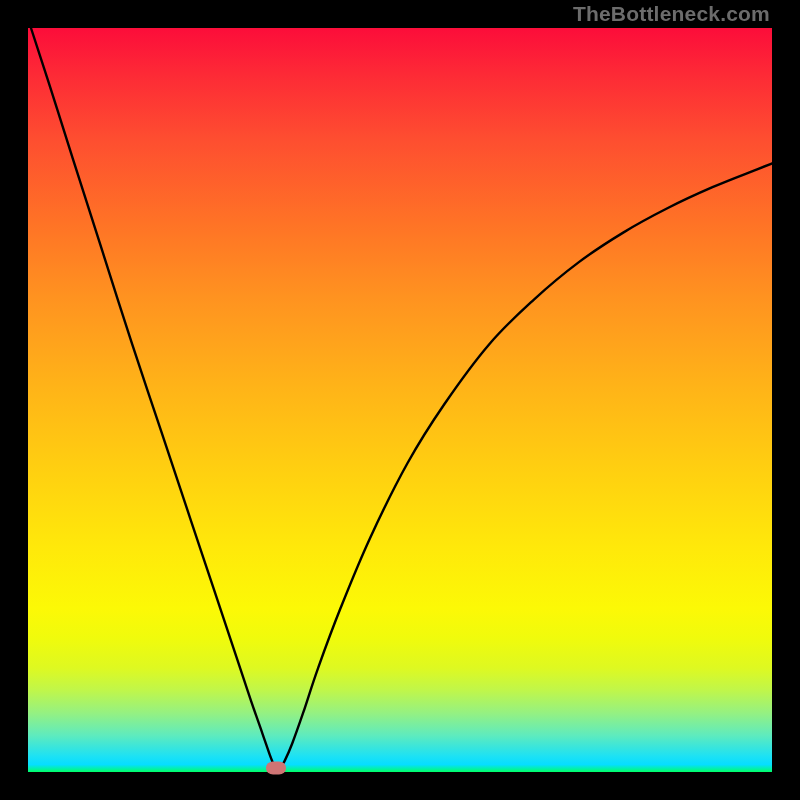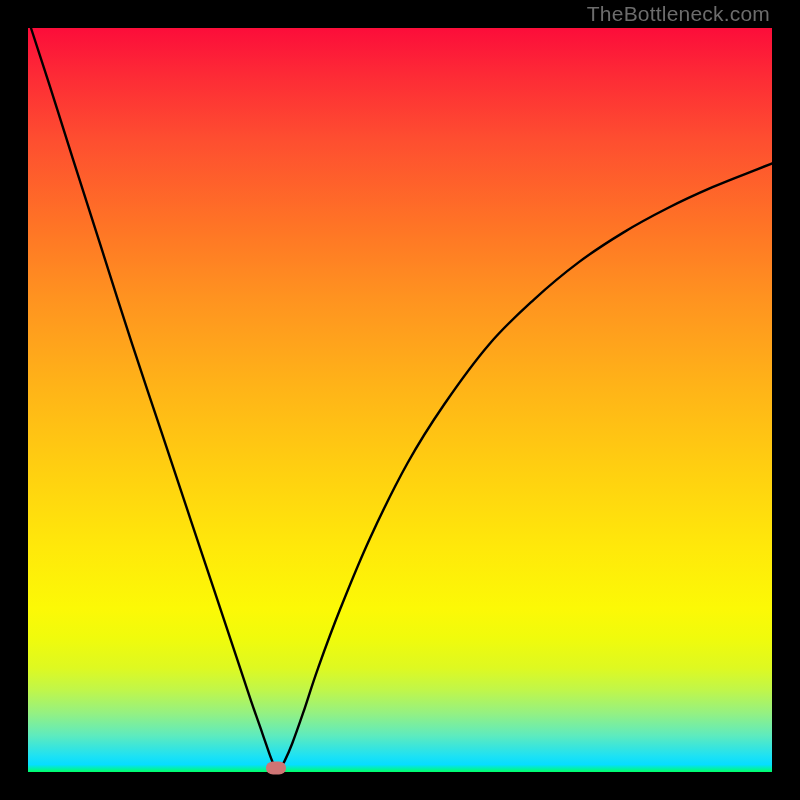--- a/index.html
+++ b/index.html
@@ -43,21 +43,21 @@
       #06deff 99%,
       #00ff66 100%
     );
   }
   .attribution {
     position: absolute;
     top: 2px;
     right: 30px;
     color: #6c6c6c;
     font-size: 21px;
-    font-weight: 400;
+    font-weight: 700;
     letter-spacing: 0.2px;
   }
   svg.curve {
     position: absolute;
     left: 0;
     top: 0;
     width: 744px;
     height: 744px;
     overflow: visible;
   }

